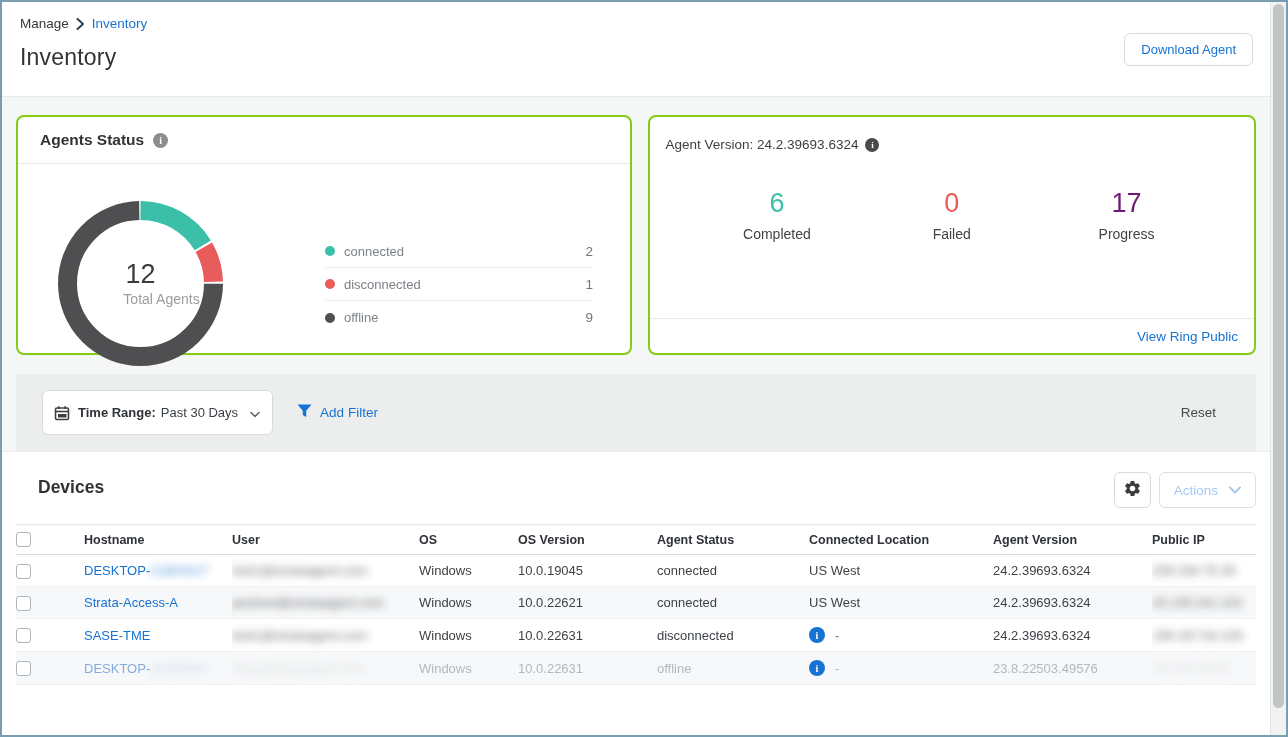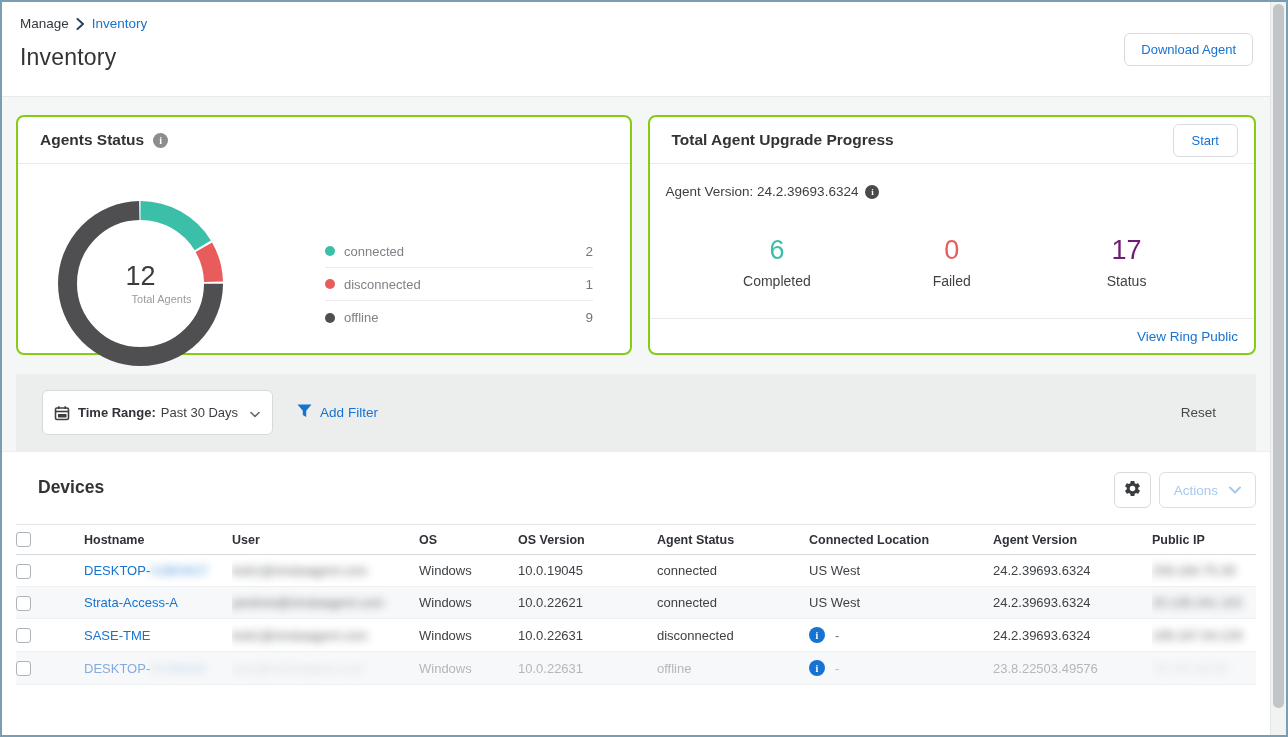--- a/index.html
+++ b/index.html
@@ -37,21 +37,21 @@
     color:#fff;font-size:10px;font-weight:700;font-family:"Liberation Serif",serif;margin-left:9px;}
   .info-gray{background:#8d8d8d;}
   .info-dark{background:#4a4a4a;width:14px;height:14px;font-size:9px;margin-left:7px;}
   .info-blue{background:#1673d2;width:16px;height:16px;font-size:10px;margin-left:0;}
 
   
   .agents-body{display:flex;flex:1;padding-top:37px;}
   .donut-wrap{position:relative;width:165px;height:165px;margin-left:40px;flex:0 0 165px;}
   .donut-center{position:absolute;inset:0;display:flex;flex-direction:column;align-items:center;justify-content:center;}
   .donut-total{font-size:27px;color:#3c3c3c;line-height:1.1;}
-  .donut-total-label{font-size:11px;color:#9b9b9b;margin-top:2px;margin-left:42px;}
+  .donut-total-label{font-size:14px;color:#9b9b9b;margin-top:2px;margin-left:42px;}
   .legend{margin-left:102px;margin-top:34px;width:268px;}
   .legend-row{display:flex;align-items:center;height:33px;border-bottom:1px solid #e9ebec;}
   .legend-row:last-child{border-bottom:none;}
   .legend-dot{width:10px;height:10px;border-radius:50%;margin-right:9px;flex:0 0 10px;}
   .legend-label{font-size:13px;color:#7d8287;flex:1;}
   .legend-value{font-size:13.5px;color:#72777b;}
 
   
   .start-btn{margin-left:auto;background:#fff;border:1px solid #d9dcdf;border-radius:6px;padding:8px 18px;
     font-size:13px;color:#1673d2;font-weight:500;cursor:pointer;font-family:inherit;}
@@ -157,41 +157,37 @@
               <div class="legend-row">
                 <span class="legend-dot" style="background-color: rgb(79, 79, 81);"></span>
                 <span class="legend-label">offline</span>
                 <span class="legend-value">9</span>
               </div>
             </div>
           </div>
         </section>
 
         <section class="card card-upgrade">
-          <div class="card-header">
-            <span class="card-title">Total Agent Upgrade Progress</span>
-            <button class="start-btn">Start</button>
-          </div>
           <div class="upgrade-body">
             <div class="agent-version">
               <span>Agent Version: 24.2.39693.6324</span>
               <span class="info-dot info-dark">i</span>
             </div>
             <div class="stats-row">
               <div class="stat">
                 <div class="stat-value" style="color: rgb(60, 191, 168);">6</div>
                 <div class="stat-label">Completed</div>
               </div>
               <div class="stat">
                 <div class="stat-value" style="color: rgb(233, 92, 92);">0</div>
                 <div class="stat-label">Failed</div>
               </div>
               <div class="stat">
                 <div class="stat-value" style="color: #701a75;">17</div>
-                <div class="stat-label">Status</div>
+                <div class="stat-label">Progress</div>
               </div>
             </div>
           </div>
           <div class="card-footer">
             <span class="ring-link">View Ring Public</span>
           </div>
         </section>
       </div>
 
       <div class="filter-bar">

